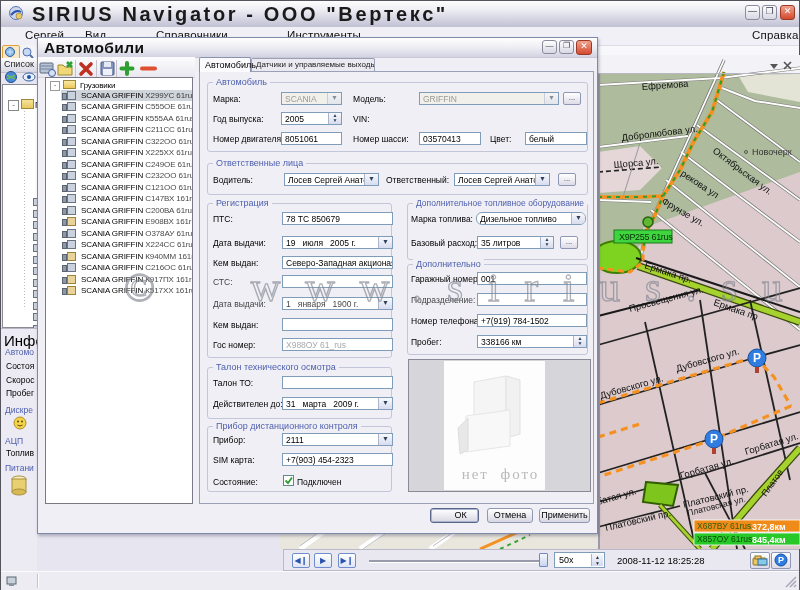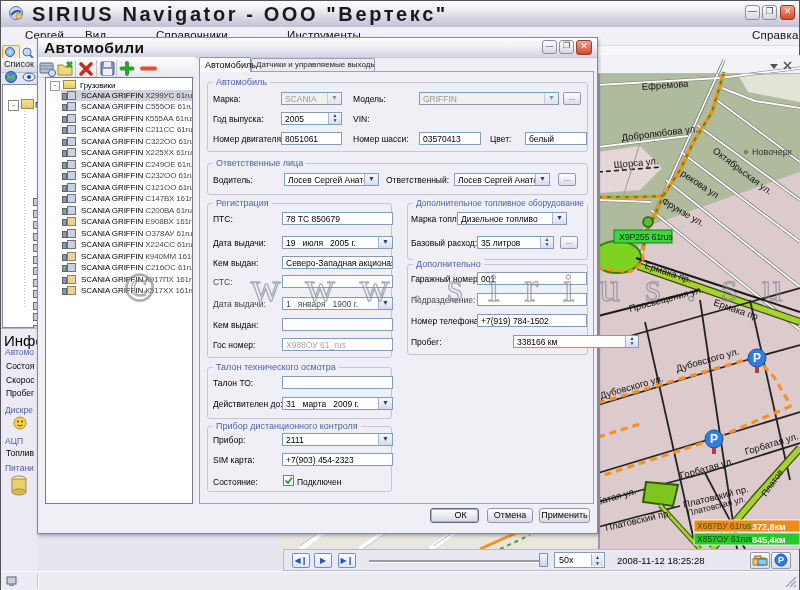--- a/index.html
+++ b/index.html
@@ -567,32 +567,42 @@
 <span class="lbl" style="left:175px;top:417px">SIM карта:</span>
 <div class="fld" style="left:244px;top:415px;width:111px;">+7(903) 454-2323</div>
 <span class="lbl" style="left:175px;top:439px">Состояние:</span>
 <svg class="abs" style="left:245px;top:437px" width="11" height="11">
         <rect x="0.5" y="0.5" width="10" height="10" fill="#fff" stroke="#5a8a8a"></rect>
         <path d="M2.5 5.5 l2.5 2.5 4-5.5" stroke="#2da02d" stroke-width="1.8" fill="none"></path>
       </svg>
 <span class="lbl" style="left:259px;top:439px">Подключен</span>
 
 <span class="lbl" style="left:373px;top:176px">Марка топлива:</span>
-<div class="fld" style="left:419px;top:174px;width:110px;">Дизельное топливо<span class="dd">▼</span></div>
+<div class="fld" style="left:438px;top:174px;width:110px;border-radius:6px;">Дизельное топливо<span class="dd">▼</span></div>
 <span class="lbl" style="left:373px;top:200px">Базовый расход:</span>
 <div class="fld" style="left:439px;top:198px;width:77px;">35 литров<span class="spn">▲<br>▼</span></div>
 <div class="mini" style="left:522px;top:198px;">...</div>
 <span class="lbl" style="left:373px;top:236px">Гаражный номер:</span>
 <div class="fld" style="left:439px;top:234px;width:110px;">001</div>
 <span class="lbl blur" style="left:373px;top:257px">Подразделение:</span>
 <div class="fld" style="left:439px;top:255px;width:110px;"></div>
 <span class="lbl" style="left:373px;top:278px">Номер телефона:</span>
 <div class="fld" style="left:439px;top:276px;width:110px;">+7(919) 784-1502</div>
 <span class="lbl" style="left:373px;top:299px">Пробег:</span>
-<div class="fld" style="left:439px;top:297px;width:126px;margin-left:36px;">338166 км<span class="spn">▲<br>▼</span></div>
-
+<div class="fld" style="left:439px;top:297px;width:110px;">338166 км<span class="spn">▲<br>▼</span></div>
+
+<div class="abs" style="left:370px;top:321px;width:183px;height:133px;background:#d6d5da;border:1px solid #8a8a96;box-sizing:border-box;">
+ <div class="abs" style="left:35px;top:1px;width:101px;height:129px;background:#fdfdfd;"></div>
+ <svg class="abs" style="left:45px;top:8px" width="80" height="90" opacity="0.7">
+  <path d="M20 14 L52 8 L52 70 L20 76 Z" fill="#f2f2f2" stroke="#d8d8d8"></path>
+  <path d="M52 8 L66 12 L66 66 L52 70 Z" fill="#ececec" stroke="#d5d5d5"></path>
+  <path d="M12 48 L56 42 L56 78 L12 84 Z" fill="#f6f6f6" stroke="#dcdcdc"></path>
+  <path d="M4 60 L14 50 L14 82 L6 86 Z" fill="#e0e0e0" stroke="#d0d0d0"></path>
+ </svg>
+ <div class="abs" style="left:0;top:106px;width:183px;text-align:center;font-family:'Liberation Serif',serif;font-size:15px;color:#b9b9bc;letter-spacing:2px;">нет&nbsp; фото</div>
+</div>
 
 <div class="btn" style="left:392px;top:470px;width:49px;border-color:#5a6688;box-shadow:0 0 0 1px #aab4d0 inset;padding-left:12px;">ОК</div>
 <div class="btn" style="left:449px;top:470px;width:46px;">Отмена</div>
 <div class="btn" style="left:501px;top:470px;width:51px;">Применить</div>
 </div>
 </div>
 <div id="wmark">©&nbsp; www.sirius.su</div>
 
 </body></html>

